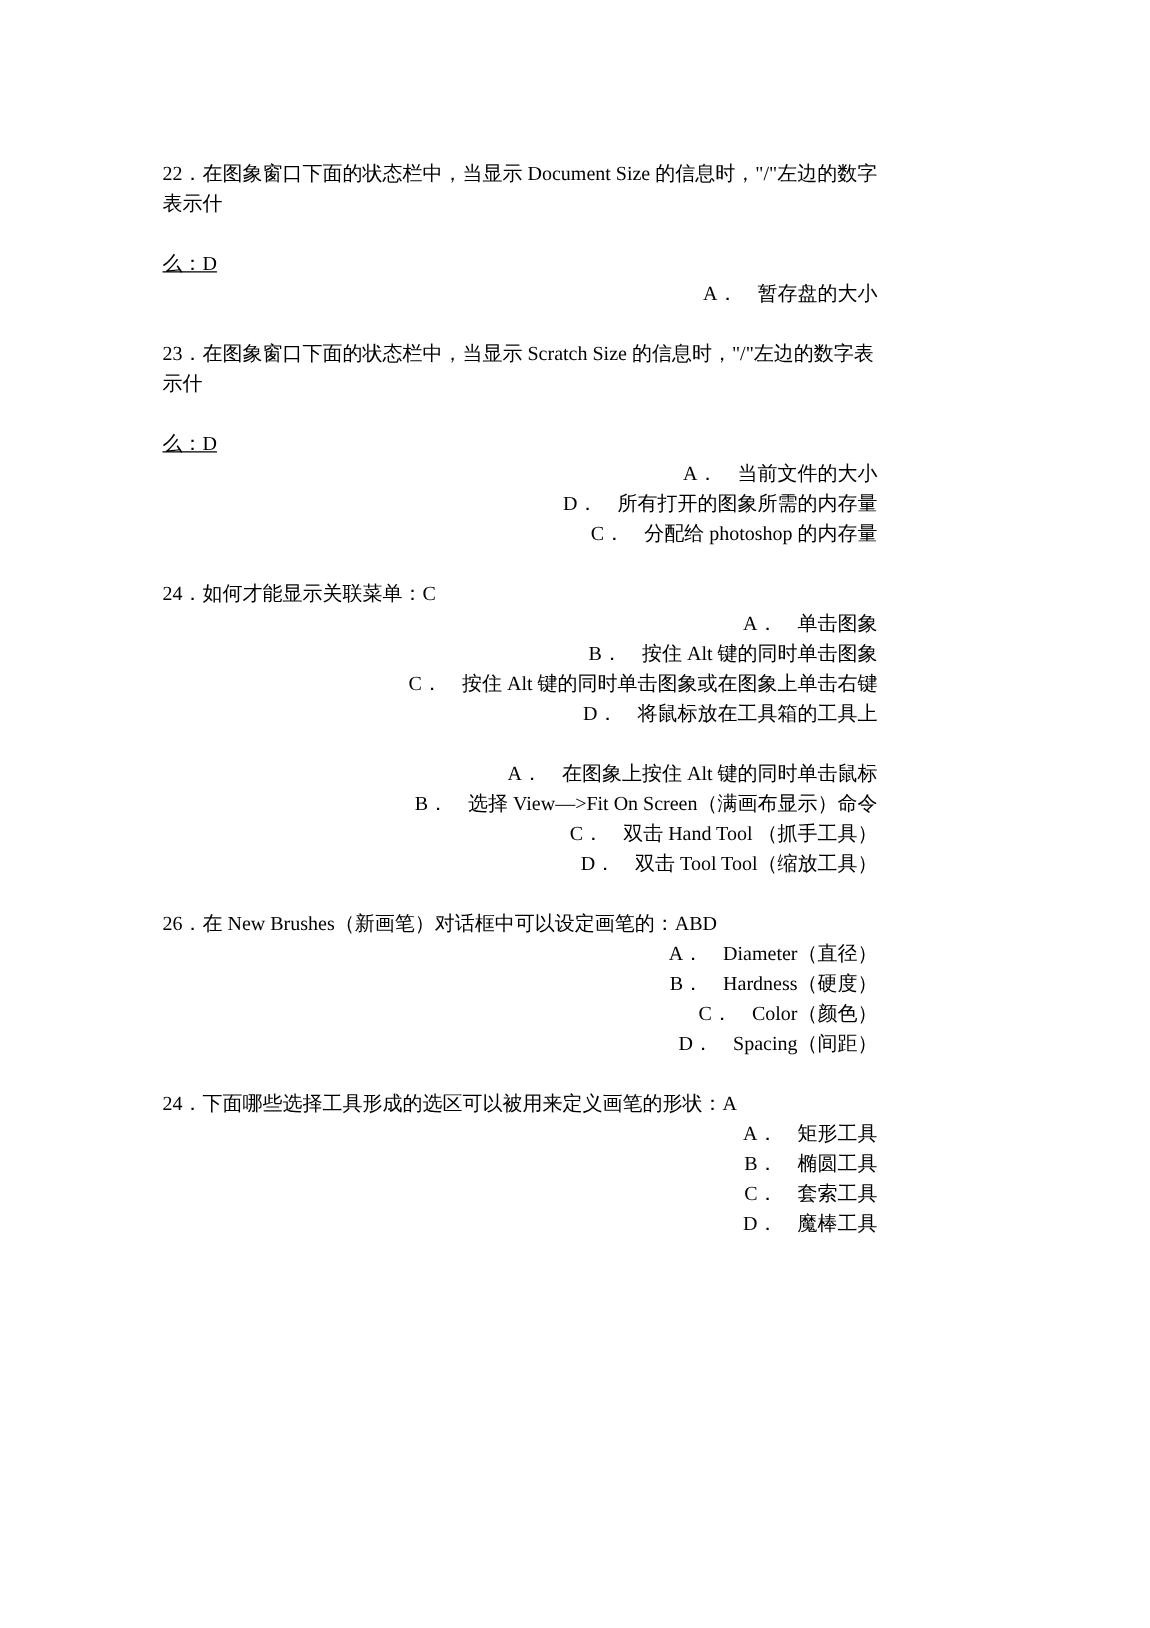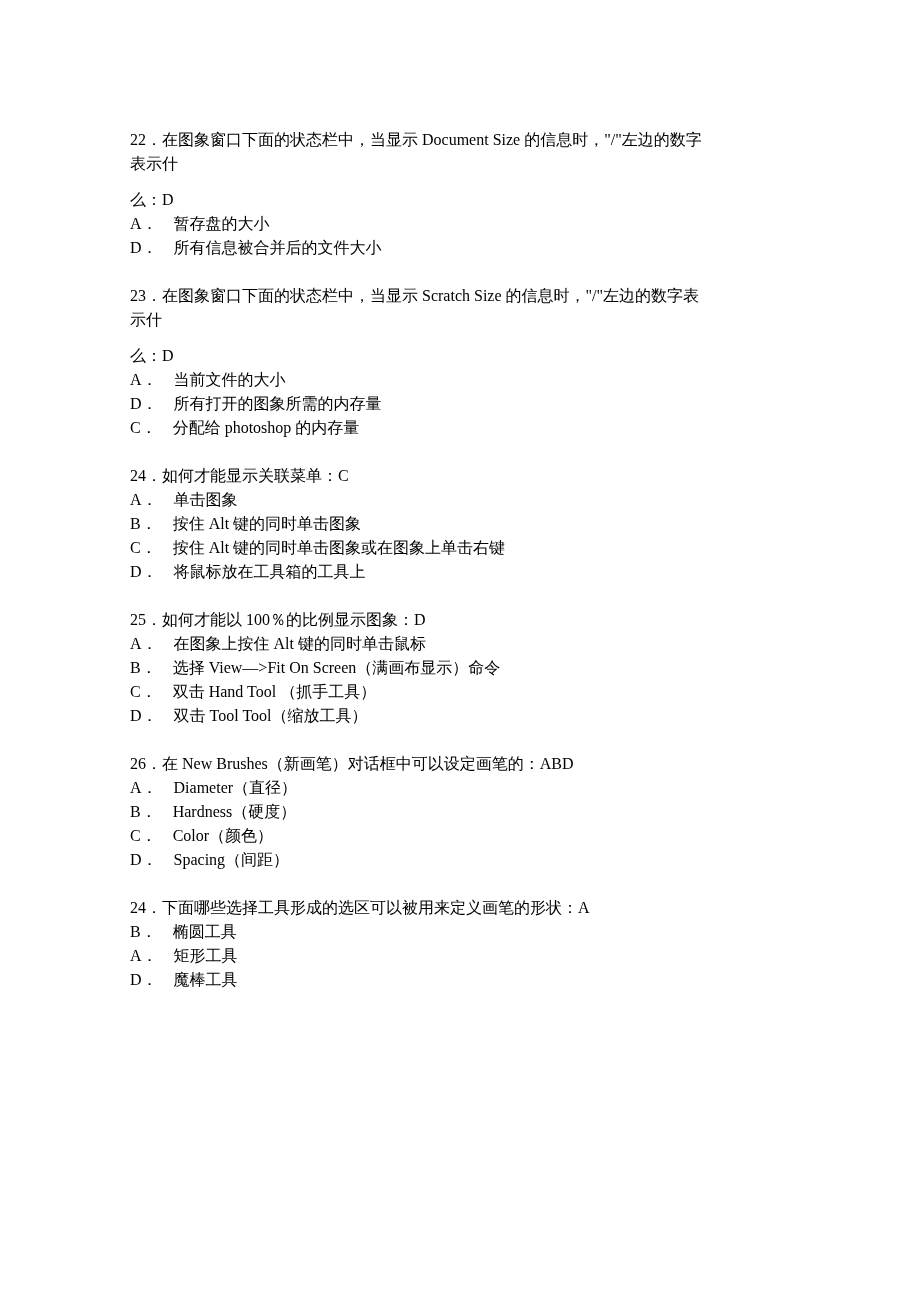--- a/index.html
+++ b/index.html
@@ -17,71 +17,72 @@
     box-sizing: border-box;
     padding: 112px 130px 100px 130px;
   }
   .question {
     margin-bottom: 24px;
   }
   .question-stem {
     margin-bottom: 0;
   }
   .question-continuation {
-    margin-top: 12px;
+    margin-top: 24px;
     margin-bottom: 0;
+    text-decoration: underline;
   }
   .option {
     margin: 0;
+    text-align: right;
   }
   .opt-letter {
     display: inline-block;
   }
   .opt-gap {
     display: inline-block;
     width: 1em;
   }
 </style>
 </head>
 <body>
 
 <div class="page" id="page-root">
     <div class="question">
       <p class="question-stem"><span>22．</span><span>在图象窗口下面的状态栏中，当显示 Document Size 的信息时，"/"左边的数字表示什</span></p>
       <p class="question-continuation">么：D</p>
       <p class="option"><span class="opt-letter">A．</span><span class="opt-gap"></span><span>暂存盘的大小</span></p>
-      <p class="option"><span class="opt-letter">D．</span><span class="opt-gap"></span><span>所有信息被合并后的文件大小</span></p>
     </div>
     <div class="question">
       <p class="question-stem"><span>23．</span><span>在图象窗口下面的状态栏中，当显示 Scratch Size 的信息时，"/"左边的数字表示什</span></p>
       <p class="question-continuation">么：D</p>
       <p class="option"><span class="opt-letter">A．</span><span class="opt-gap"></span><span>当前文件的大小</span></p>
       <p class="option"><span class="opt-letter">D．</span><span class="opt-gap"></span><span>所有打开的图象所需的内存量</span></p>
       <p class="option"><span class="opt-letter">C．</span><span class="opt-gap"></span><span>分配给 photoshop 的内存量</span></p>
     </div>
     <div class="question">
       <p class="question-stem"><span>24．</span><span>如何才能显示关联菜单：C</span></p>
       <p class="option"><span class="opt-letter">A．</span><span class="opt-gap"></span><span>单击图象</span></p>
       <p class="option"><span class="opt-letter">B．</span><span class="opt-gap"></span><span>按住 Alt 键的同时单击图象</span></p>
       <p class="option"><span class="opt-letter">C．</span><span class="opt-gap"></span><span>按住 Alt 键的同时单击图象或在图象上单击右键</span></p>
       <p class="option"><span class="opt-letter">D．</span><span class="opt-gap"></span><span>将鼠标放在工具箱的工具上</span></p>
     </div>
     <div class="question">
-      <p class="question-stem"><span>25．</span><span>如何才能以 100％的比例显示图象：D</span></p>
       <p class="option"><span class="opt-letter">A．</span><span class="opt-gap"></span><span>在图象上按住 Alt 键的同时单击鼠标</span></p>
       <p class="option"><span class="opt-letter">B．</span><span class="opt-gap"></span><span>选择 View—&gt;Fit On Screen（满画布显示）命令</span></p>
       <p class="option"><span class="opt-letter">C．</span><span class="opt-gap"></span><span>双击 Hand Tool （抓手工具）</span></p>
       <p class="option"><span class="opt-letter">D．</span><span class="opt-gap"></span><span>双击 Tool Tool（缩放工具）</span></p>
     </div>
     <div class="question">
       <p class="question-stem"><span>26．</span><span>在 New Brushes（新画笔）对话框中可以设定画笔的：ABD</span></p>
       <p class="option"><span class="opt-letter">A．</span><span class="opt-gap"></span><span>Diameter（直径）</span></p>
       <p class="option"><span class="opt-letter">B．</span><span class="opt-gap"></span><span>Hardness（硬度）</span></p>
       <p class="option"><span class="opt-letter">C．</span><span class="opt-gap"></span><span>Color（颜色）</span></p>
       <p class="option"><span class="opt-letter">D．</span><span class="opt-gap"></span><span>Spacing（间距）</span></p>
     </div>
     <div class="question">
       <p class="question-stem"><span>24．</span><span>下面哪些选择工具形成的选区可以被用来定义画笔的形状：A</span></p>
+      <p class="option"><span class="opt-letter">A．</span><span class="opt-gap"></span><span>矩形工具</span></p>
       <p class="option"><span class="opt-letter">B．</span><span class="opt-gap"></span><span>椭圆工具</span></p>
-      <p class="option"><span class="opt-letter">A．</span><span class="opt-gap"></span><span>矩形工具</span></p>
+      <p class="option"><span class="opt-letter">C．</span><span class="opt-gap"></span><span>套索工具</span></p>
       <p class="option"><span class="opt-letter">D．</span><span class="opt-gap"></span><span>魔棒工具</span></p>
     </div>
   </div>
 
 </body></html>

